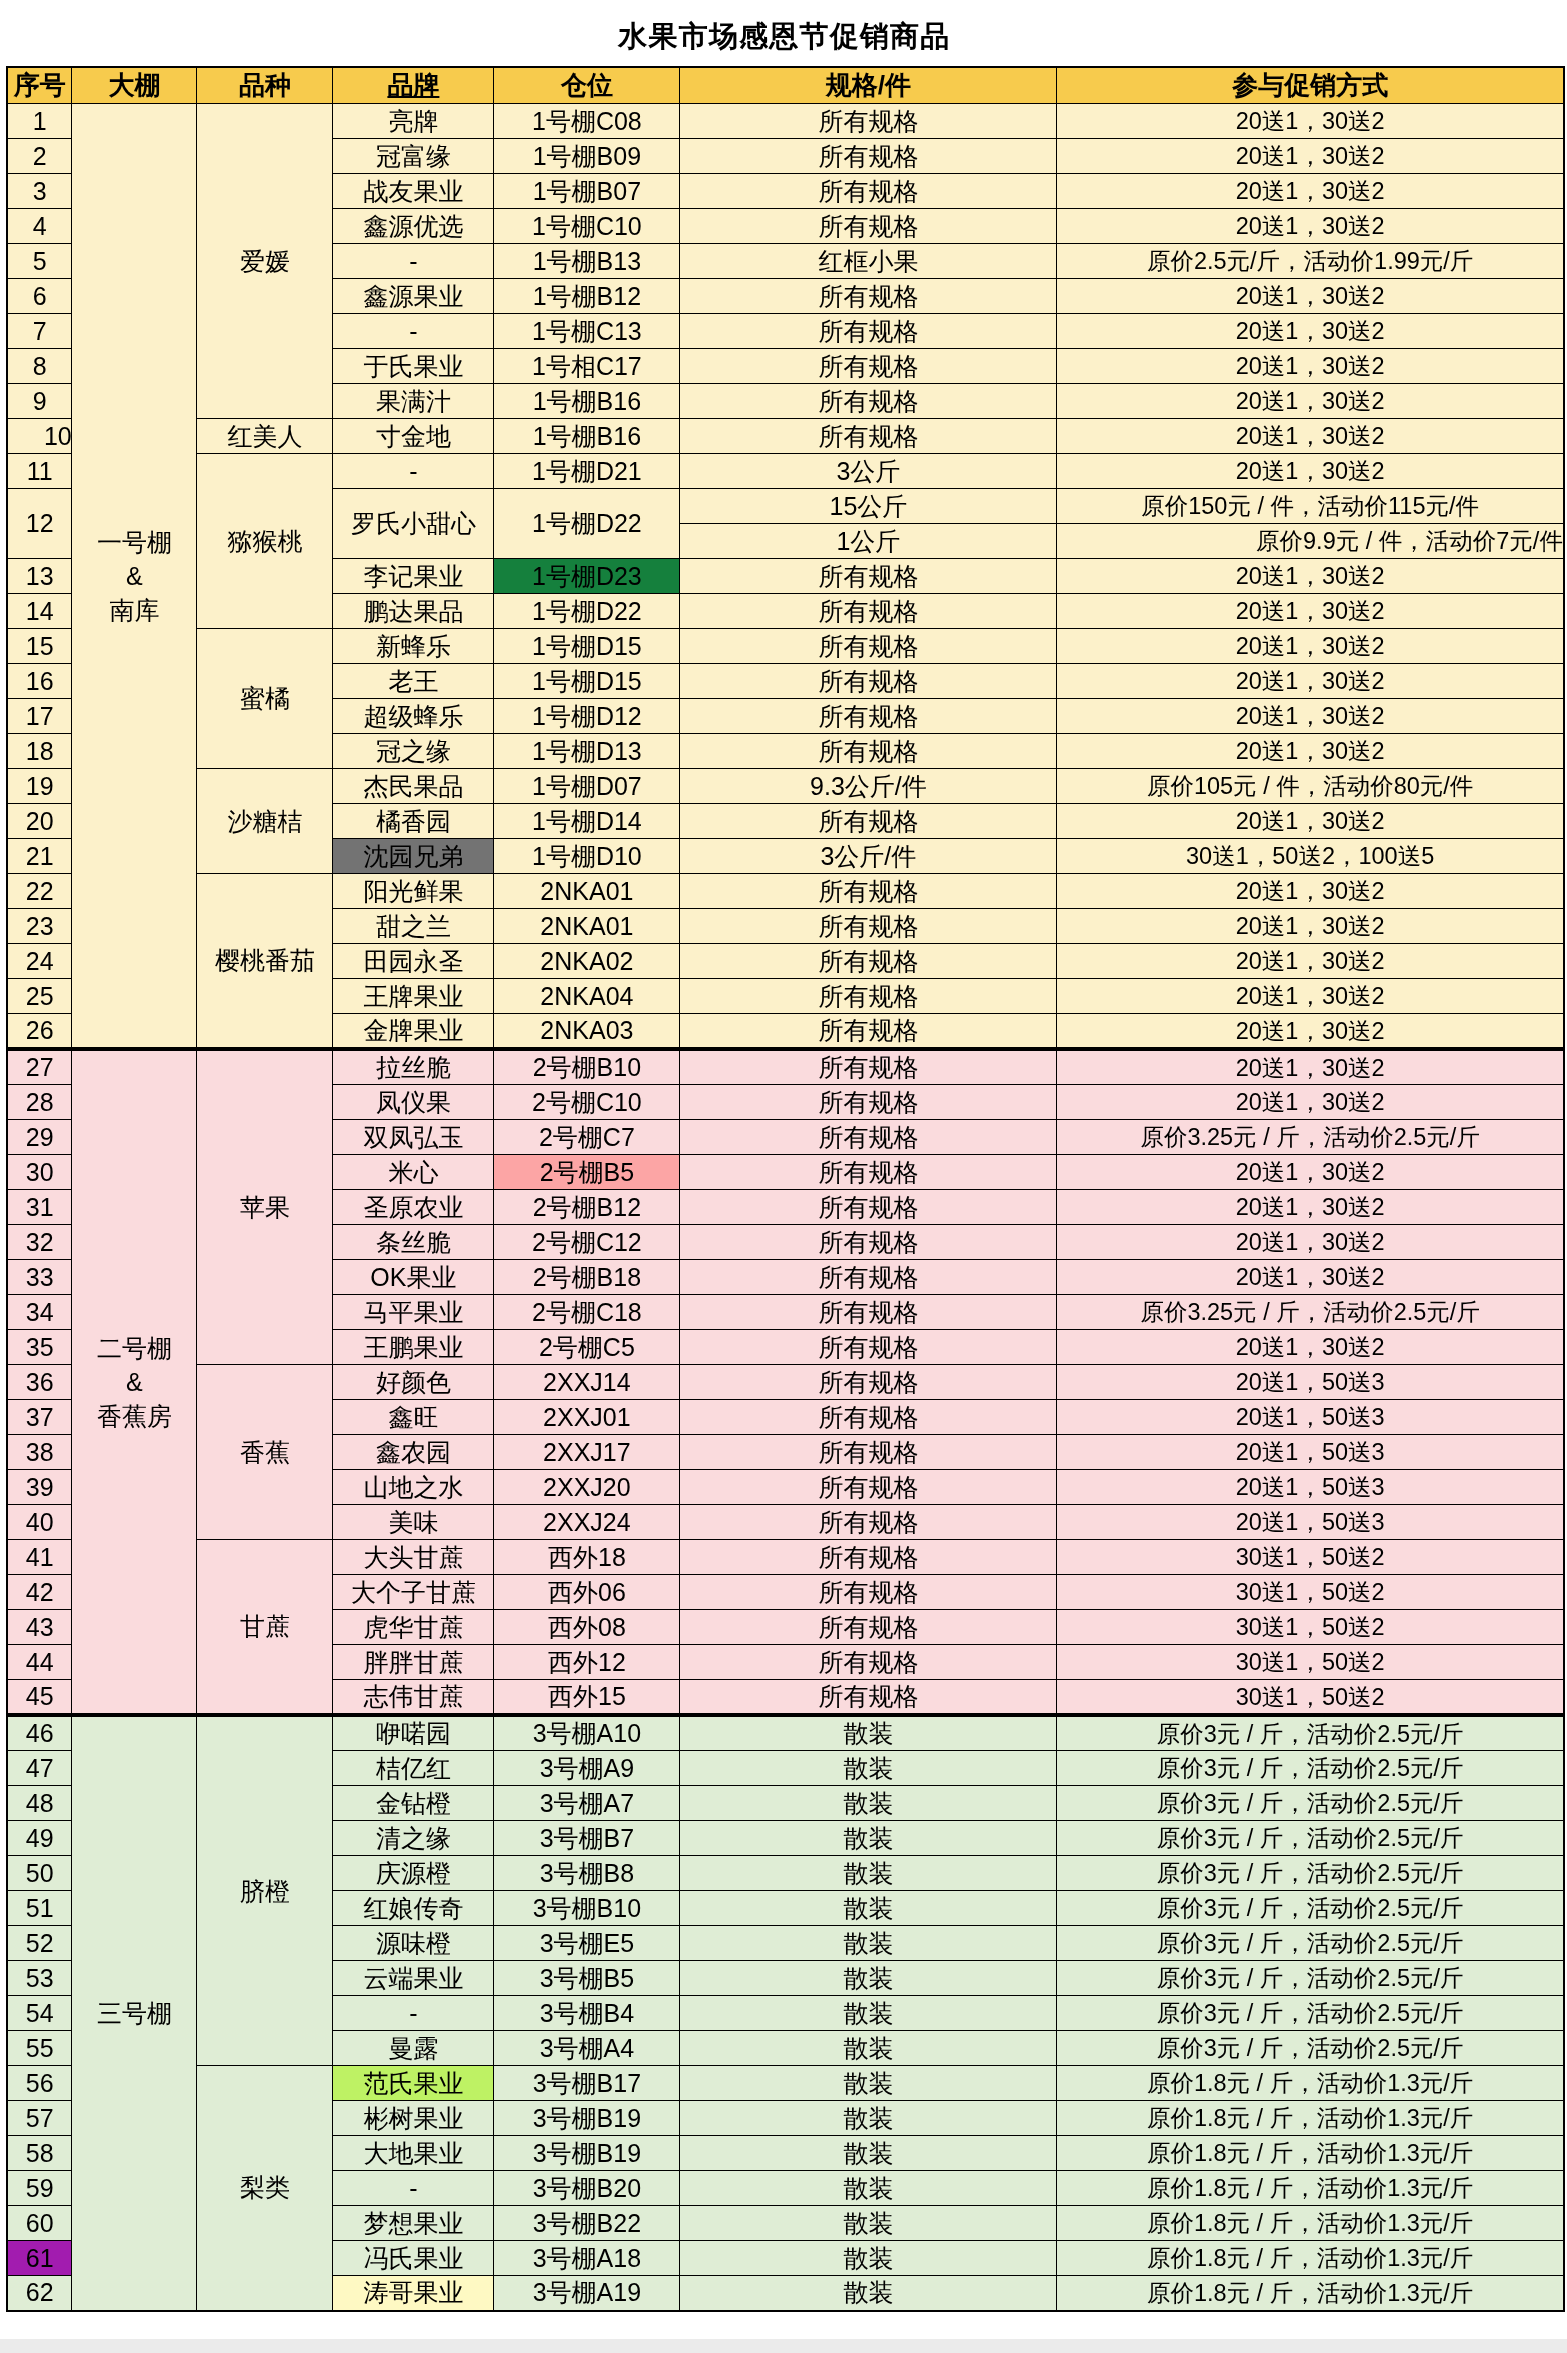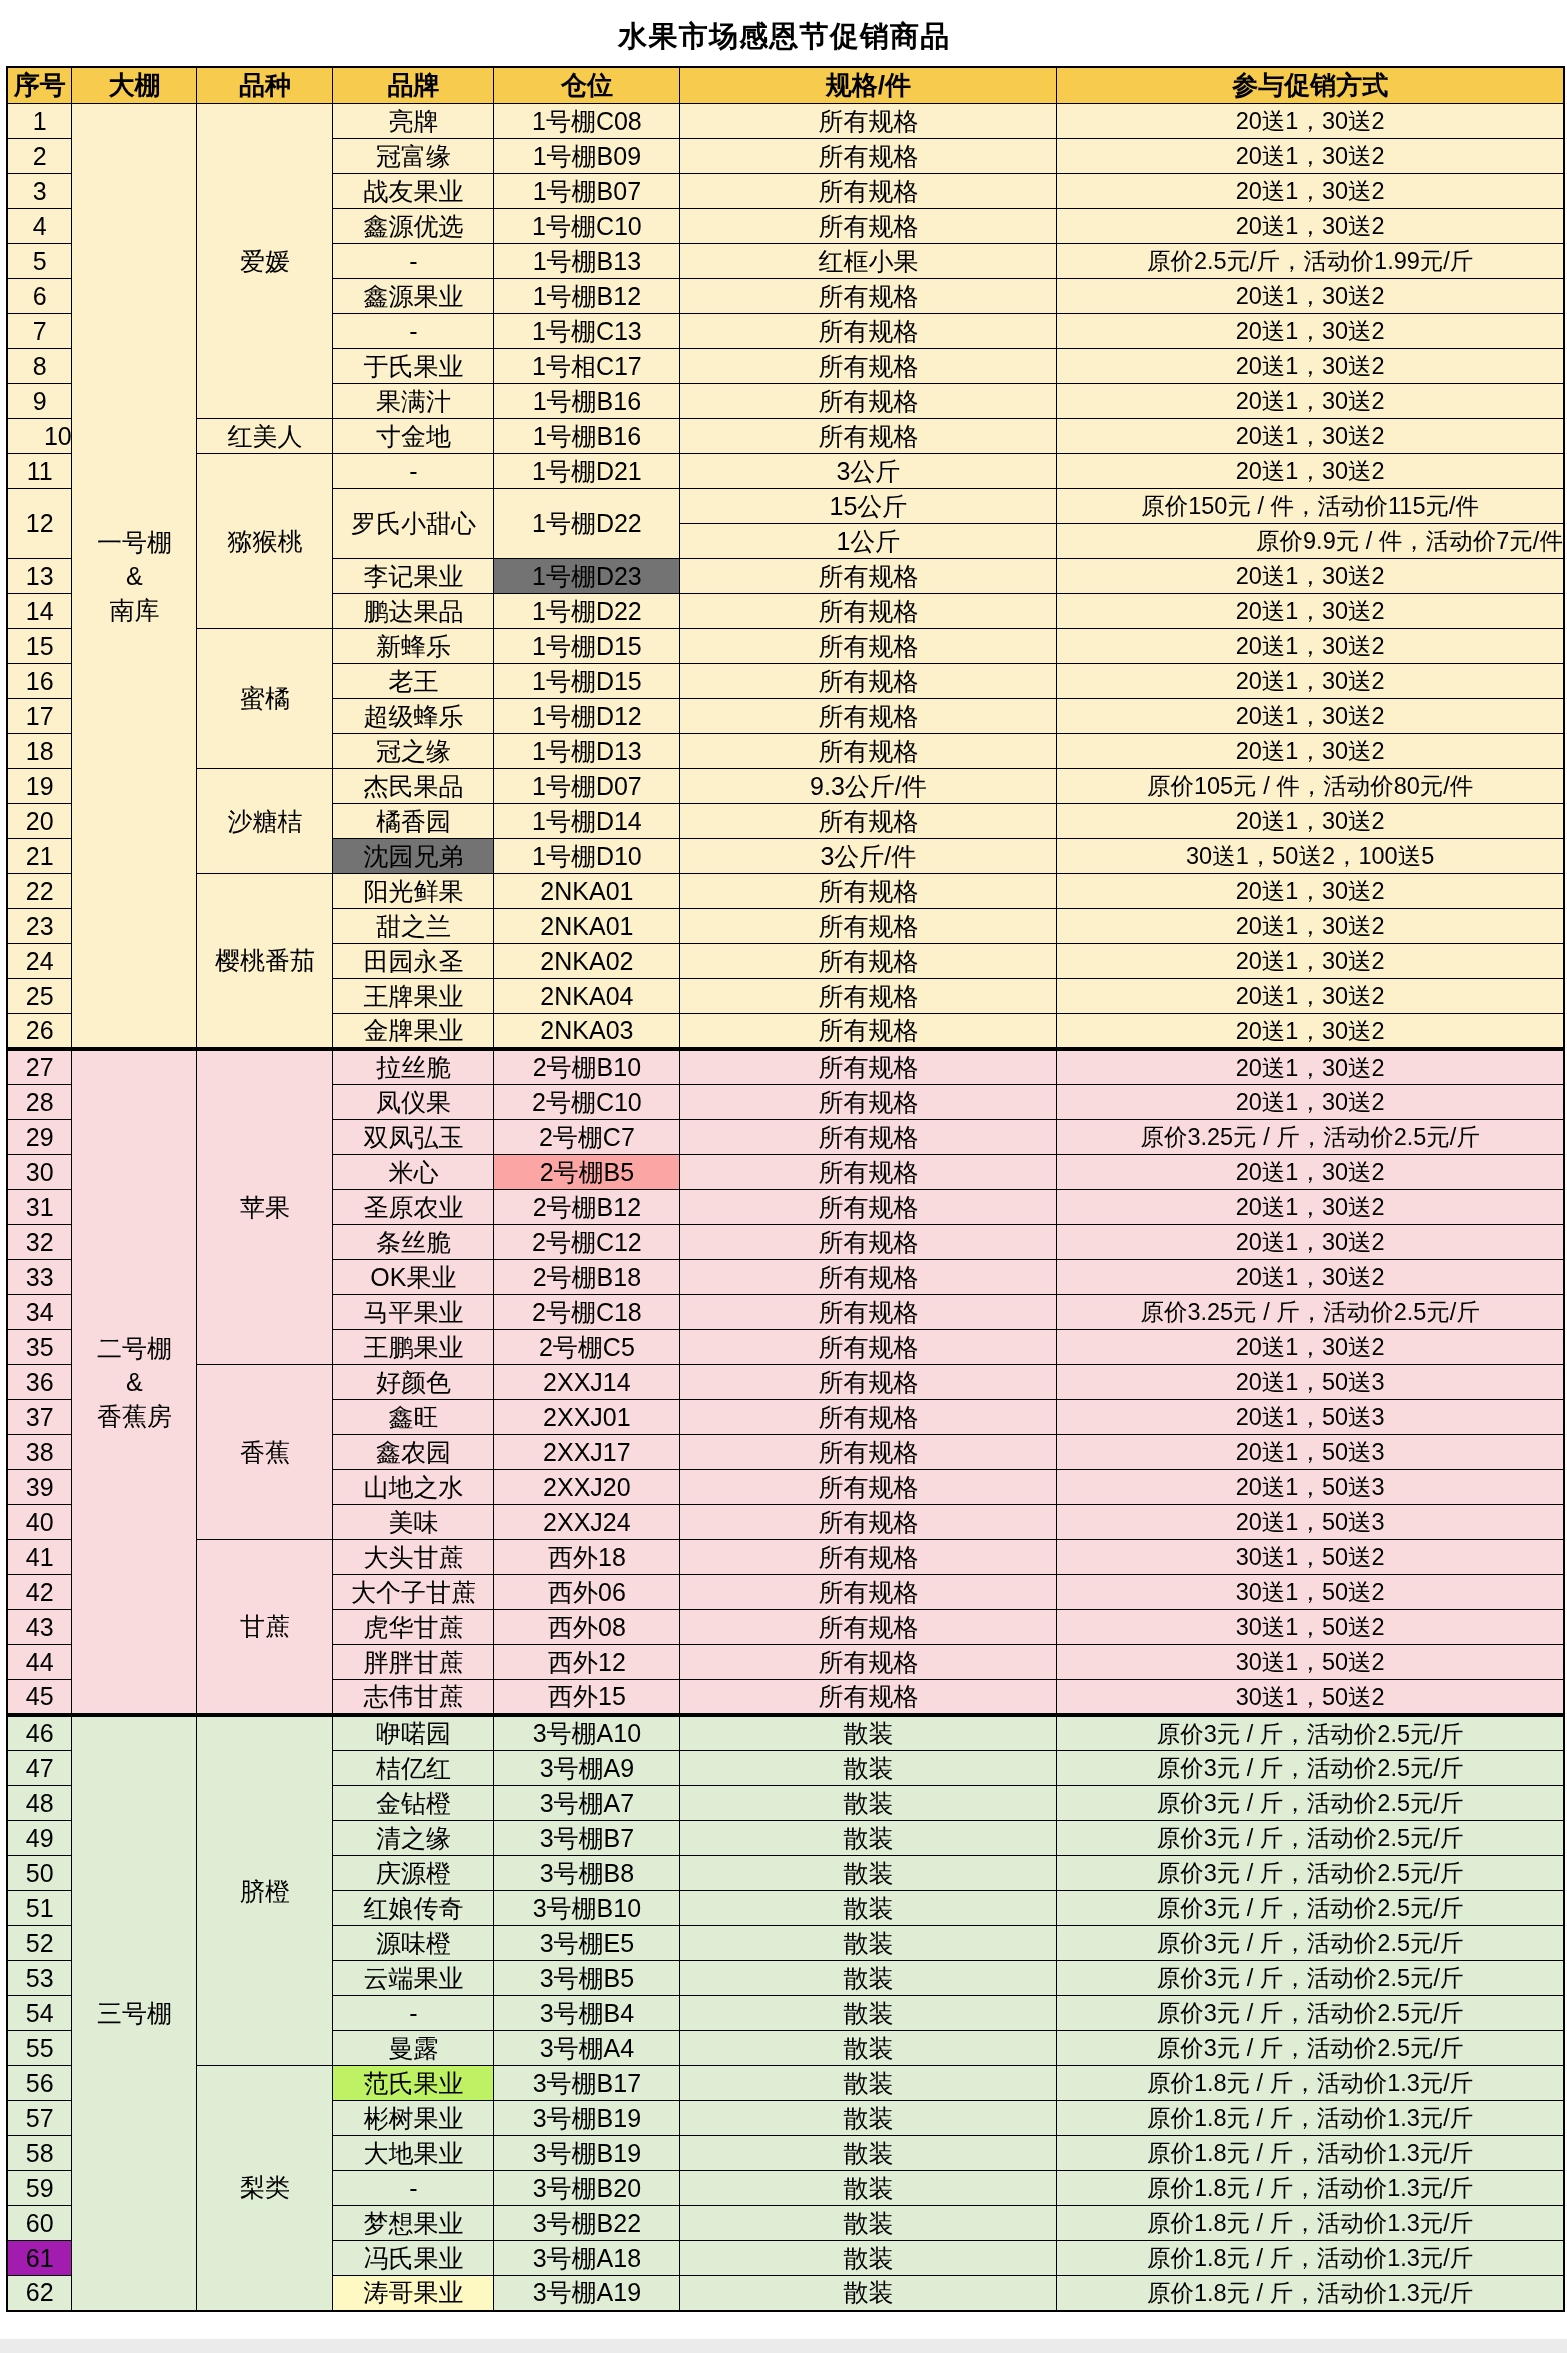--- a/index.html
+++ b/index.html
@@ -46,21 +46,21 @@
     <col class="c-brand">
       <col class="c-slot">
       <col class="c-spec">
       <col class="c-promo">
   </colgroup>
   <thead>
     <tr>
       <th style="background: rgb(247, 203, 77);">序号</th>
       <th style="background: rgb(247, 203, 77);">大棚</th>
       <th style="background: rgb(247, 203, 77);">品种</th>
-      <th style="background: rgb(247, 203, 77);">品牌</th>
+      <th style="background: rgb(247, 203, 77); text-decoration: underline;">品牌</th>
       <th style="background: rgb(247, 203, 77);">仓位</th>
       <th style="background: rgb(247, 203, 77);">规格/件</th>
       <th style="background: rgb(247, 203, 77);">参与促销方式</th>
     </tr>
   </thead>
   <tbody id="table-body">
       <tr>
         <td rowspan="1" style="background: rgb(252, 241, 202);">1</td>
         <td class="shed" rowspan="27" style="background: rgb(252, 241, 202);">
           <div>一号棚</div>
@@ -152,21 +152,21 @@
         <td style="background: rgb(252, 241, 202);">15公斤</td>
         <td class="promo" style="background: rgb(252, 241, 202);">原价150元 / 件，活动价115元/件</td>
       </tr>
       <tr>
         <td style="background: rgb(252, 241, 202);">1公斤</td>
         <td class="promo" style="background: rgb(252, 241, 202); text-align: right;">原价9.9元 / 件，活动价7元/件</td>
       </tr>
       <tr>
         <td rowspan="1" style="background: rgb(252, 241, 202);">13</td>
         <td rowspan="1" style="background: rgb(252, 241, 202);">李记果业</td>
-        <td rowspan="1" style="background: #737373;">1号棚D23</td>
+        <td rowspan="1" style="background: #15803d;">1号棚D23</td>
         <td style="background: rgb(252, 241, 202);">所有规格</td>
         <td class="promo" style="background: rgb(252, 241, 202);">20送1，30送2</td>
       </tr>
       <tr>
         <td rowspan="1" style="background: rgb(252, 241, 202);">14</td>
         <td rowspan="1" style="background: rgb(252, 241, 202);">鹏达果品</td>
         <td rowspan="1" style="background: rgb(252, 241, 202);">1号棚D22</td>
         <td style="background: rgb(252, 241, 202);">所有规格</td>
         <td class="promo" style="background: rgb(252, 241, 202);">20送1，30送2</td>
       </tr>

